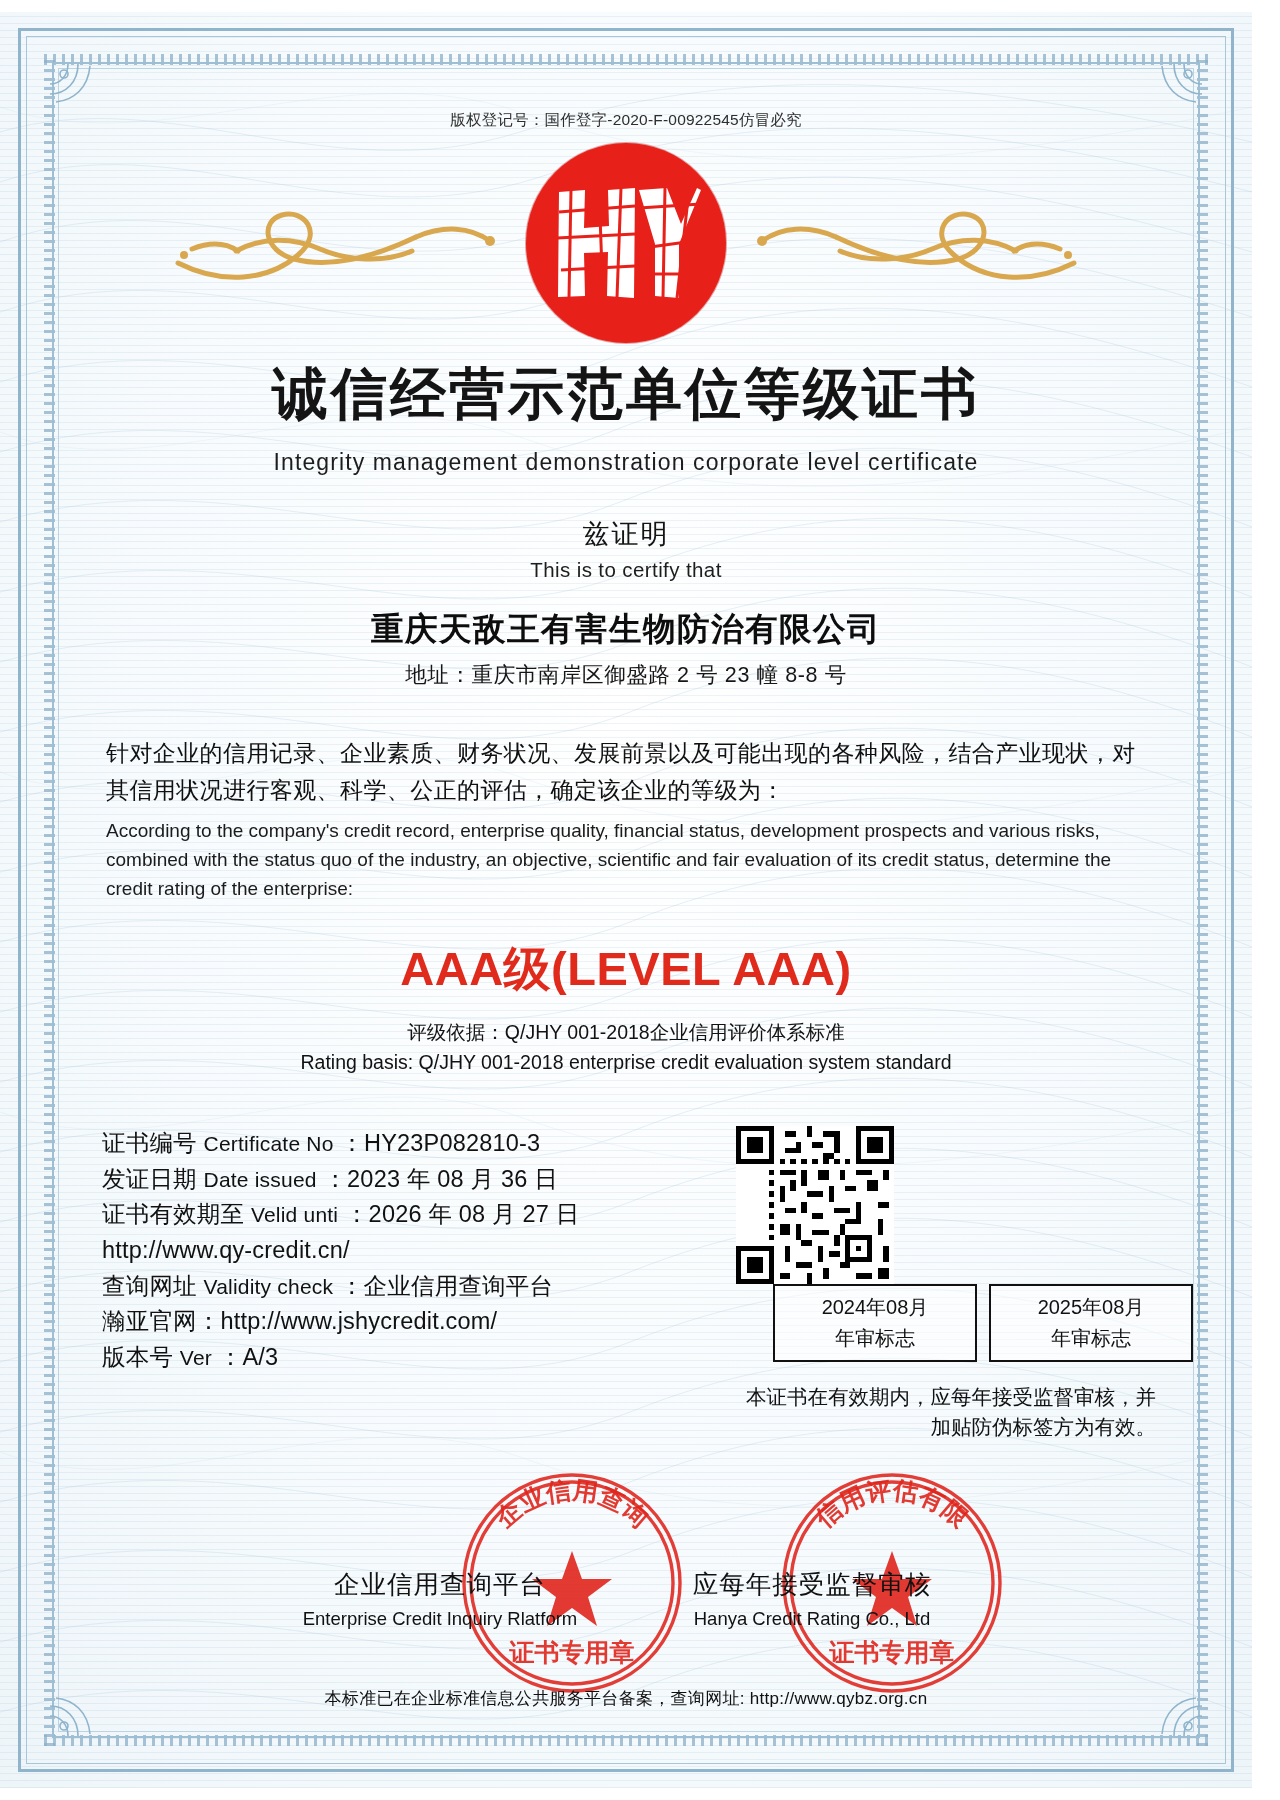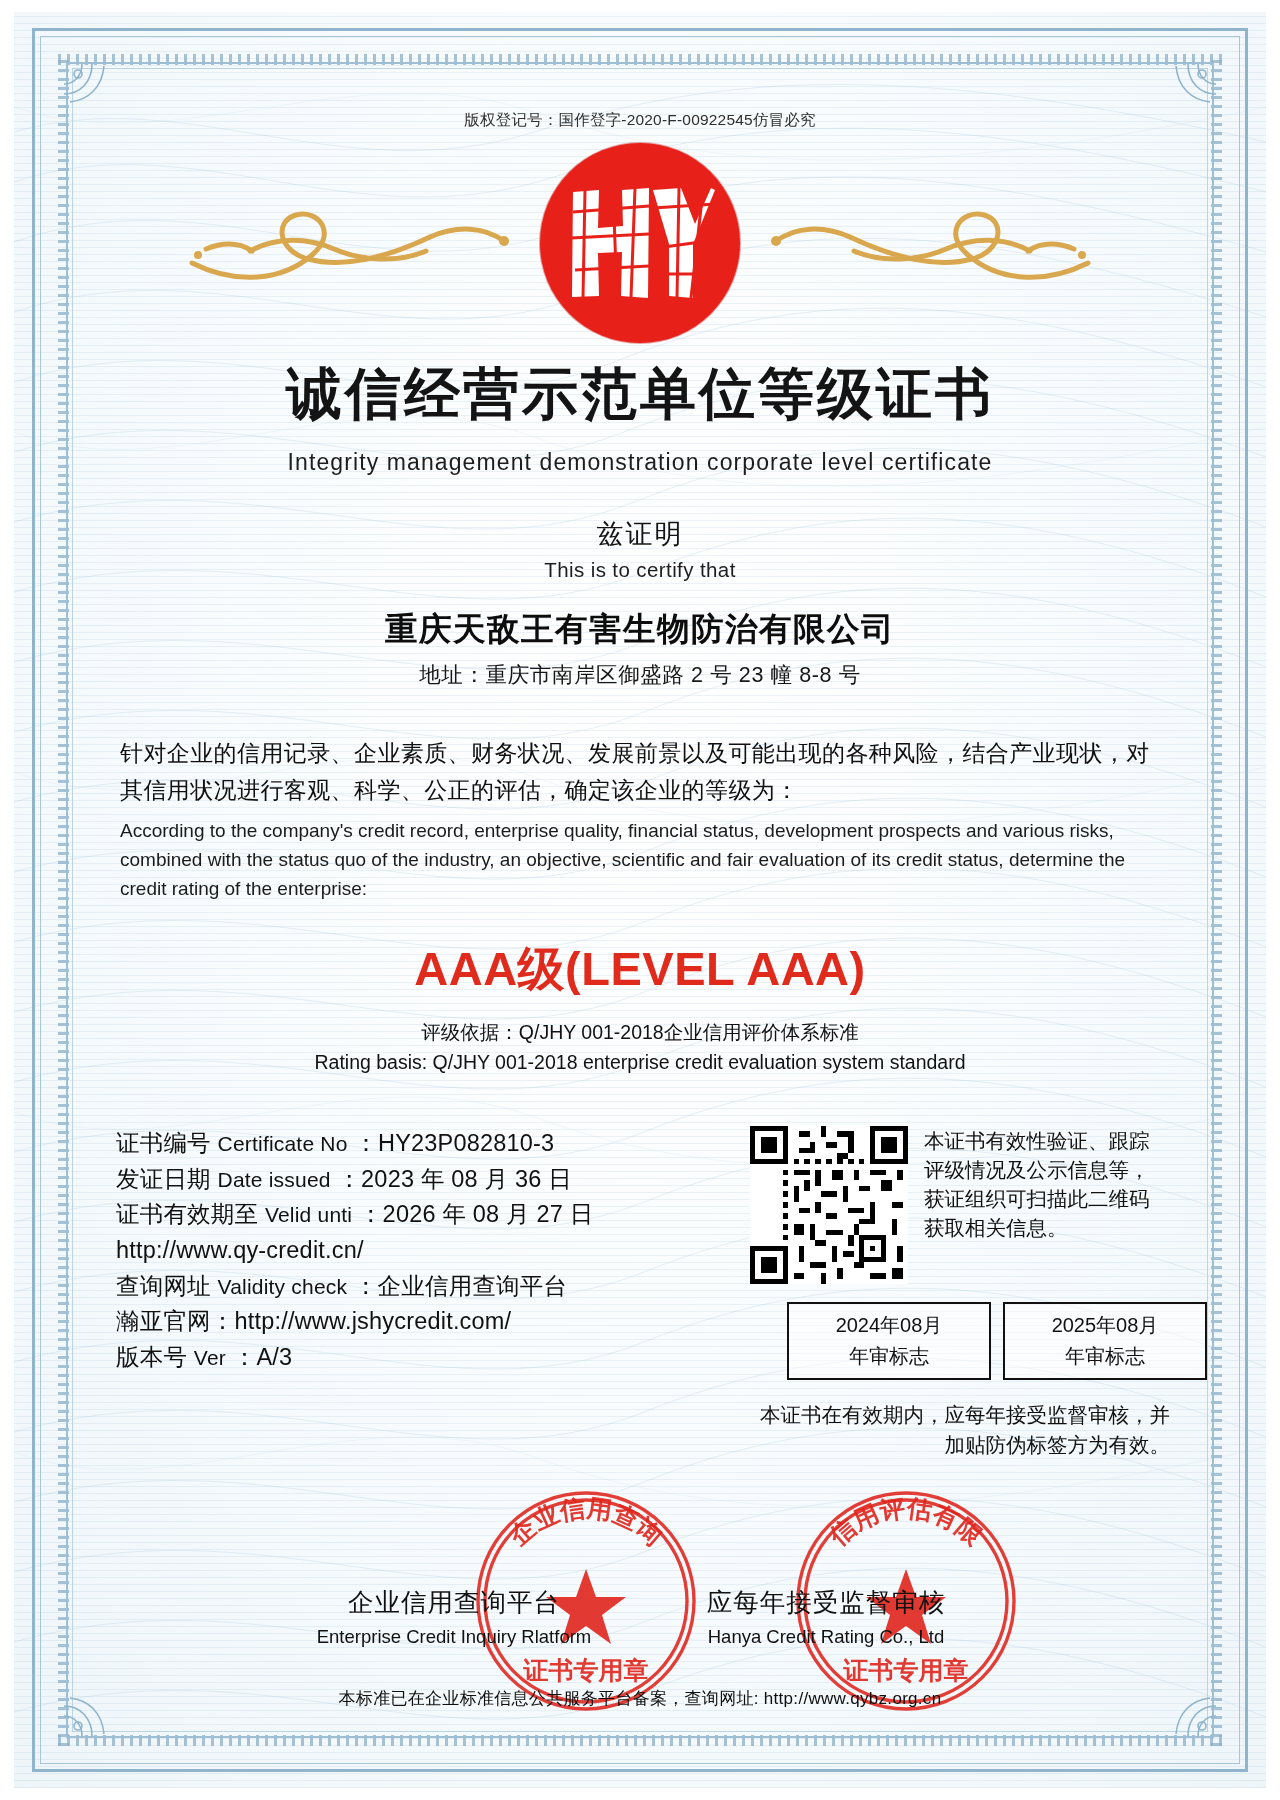--- a/index.html
+++ b/index.html
@@ -19,21 +19,21 @@
     position: relative;
     width: 1280px;
     height: 1800px;
     background: #ffffff;
     overflow: hidden;
   }
 
   
   .cert {
     position: absolute;
-    left: 14px;
+    left: 0;
     top: 12px;
     width: 1252px;
     height: 1776px;
     background:
       repeating-linear-gradient(
         0deg,
         rgba(120, 160, 190, 0.13) 0px,
         rgba(120, 160, 190, 0.13) 1px,
         rgba(255,255,255,0) 1px,
         rgba(255,255,255,0) 7px
@@ -270,21 +270,20 @@
     margin-left: 16px;
     text-align: left;
     font-size: 20.5px;
     line-height: 1.42;
     color: #111111;
     width: 240px;
   }
 
   .stamps-boxes {
     display: flex;
-    margin-top: 18px;
     width: 100%;
     padding-left: 37px;
   }
   .year-box {
     flex: 1;
     border: 2px solid #111111;
     height: 74px;
     display: flex;
     flex-direction: column;
     align-items: center;
@@ -624,21 +623,20 @@
                   <rect x="19" y="25" width="2" height="1"></rect>
                 <rect x="8" y="27" width="2" height="1"></rect>
                   <rect x="13" y="27" width="1" height="2"></rect>
                 <rect x="22" y="27" width="3" height="1"></rect>
                   <rect x="27" y="22" width="1" height="3"></rect>
                 <rect x="26" y="26" width="2" height="2"></rect>
                   <rect x="18" y="20" width="1" height="2"></rect>
                 <rect x="20" y="17" width="3" height="1"></rect>
               </g>
             </svg>
-            <div class="qr-note">本证书有效性验证、跟踪评级情况及公示信息等，获证组织可扫描此二维码获取相关信息。</div>
           </div>
 
           <div class="stamps-boxes">
             <div class="year-box">
               <div>2024年08月</div>
               <div class="y2">年审标志</div>
             </div>
             <div class="year-box">
               <div>2025年08月</div>
               <div class="y2">年审标志</div>

